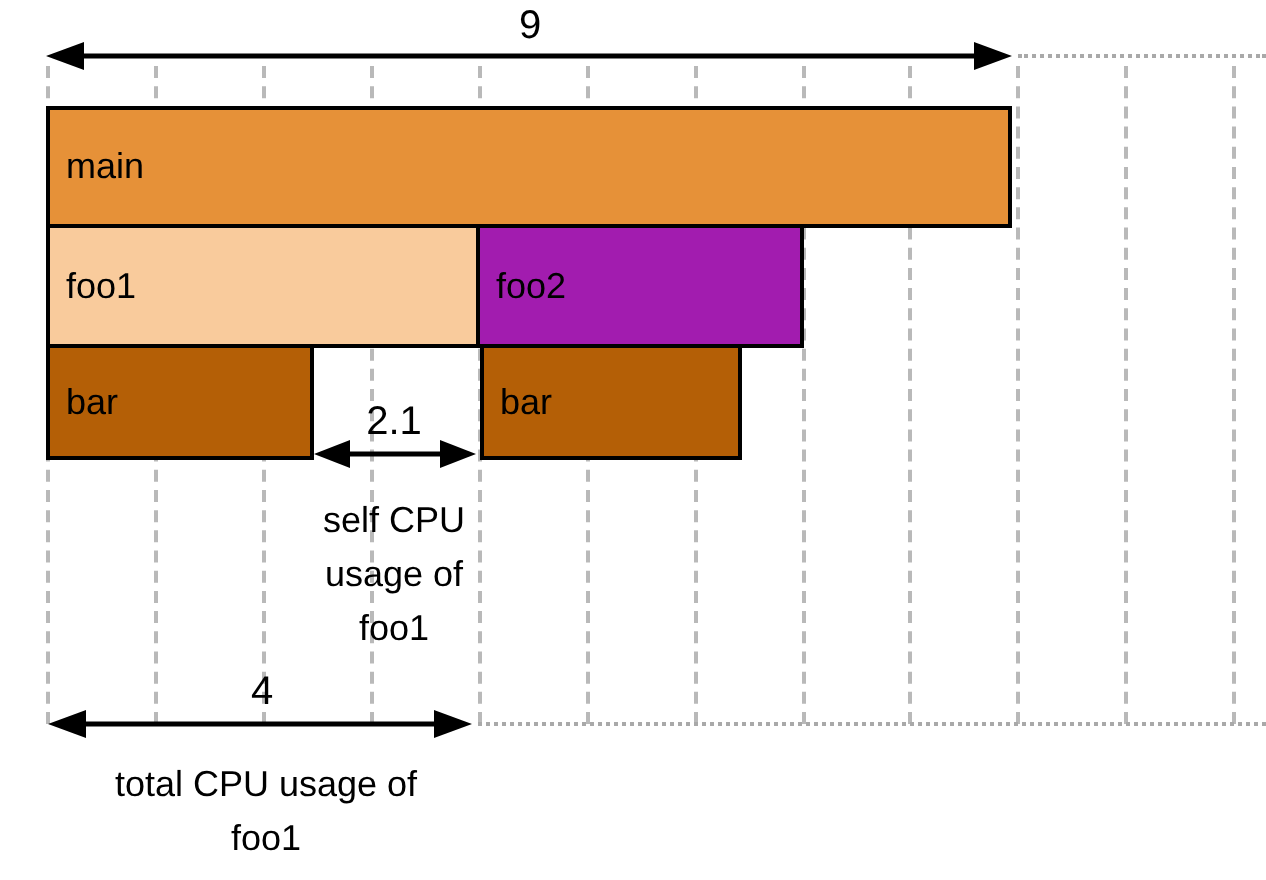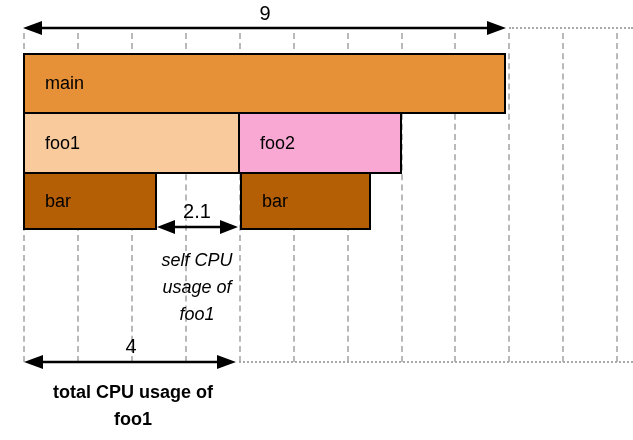--- a/index.html
+++ b/index.html
@@ -8,36 +8,36 @@
     font-family:"Liberation Sans", sans-serif; color:#000; overflow:hidden;
   }
   
   .vline { position:absolute; top:33px; height:329px; width:0;
            border-left:2px dashed #b9b9b9; }
   .hdots { position:absolute; height:0; border-top:2px dotted #a9a9a9; }
   .hdots.top { left:509px; width:124px; top:27px; }
   .hdots.bottom { left:239px; width:394px; top:361px; }
   
   .frame { position:absolute; box-sizing:border-box; border:2px solid #000;
-           display:flex; align-items:center; padding-left:20px;
+           display:flex; align-items:center; padding-left:8px;
            font-size:18px; }
   .f-main { left:23px;  top:53px;  width:483px; height:61px; }
   .f-foo1 { left:23px;  top:112px; width:217px; height:62px; }
   .f-foo2 { left:238px; top:112px; width:164px; height:62px; }
   .f-bar1 { left:23px;  top:172px; width:134px; height:58px; }
   .f-bar2 { left:240px; top:172px; width:131px; height:58px; }
   
   .num { position:absolute; transform:translateX(-50%); font-size:20px; }
   .num-9   { left:265px; top:2px; }
   .num-15  { left:197px; top:200px; }
   .num-4   { left:131px; top:335px; }
   .caption { position:absolute; transform:translateX(-50%); font-size:18px;
              line-height:27px; text-align:center; white-space:pre-line; }
-  .cap-self  { left:197px; top:247px;font-style:italic; }
-  .cap-total { left:133px; top:379px;font-weight:bold; }
+  .cap-self  { left:197px; top:247px; }
+  .cap-total { left:133px; top:379px; }
   svg.arrows { position:absolute; left:0; top:0; width:633px; height:440px;
                pointer-events:none; }
 </style>
 </head>
 <body>
 
 <div class="canvas">
 
   <div class="vline" style="left:23px"></div>
   <div class="vline" style="left:77px"></div>
@@ -54,21 +54,21 @@
 
   <div class="hdots top"></div>
   <div class="hdots bottom"></div>
 
   <div class="frame f-main" style="background: rgb(230, 145, 56);">
     <span>main</span>
   </div>
   <div class="frame f-foo1" style="background: rgb(249, 203, 156);">
     <span>foo1</span>
   </div>
-  <div class="frame f-foo2" style="background: #f9a8d4;">
+  <div class="frame f-foo2" style="background: #a21caf;">
     <span>foo2</span>
   </div>
   <div class="frame f-bar1" style="background: rgb(180, 95, 6);">
     <span>bar</span>
   </div>
   <div class="frame f-bar2" style="background: rgb(180, 95, 6);">
     <span>bar</span>
   </div>
 
   <svg class="arrows" viewBox="0 0 633 440">

